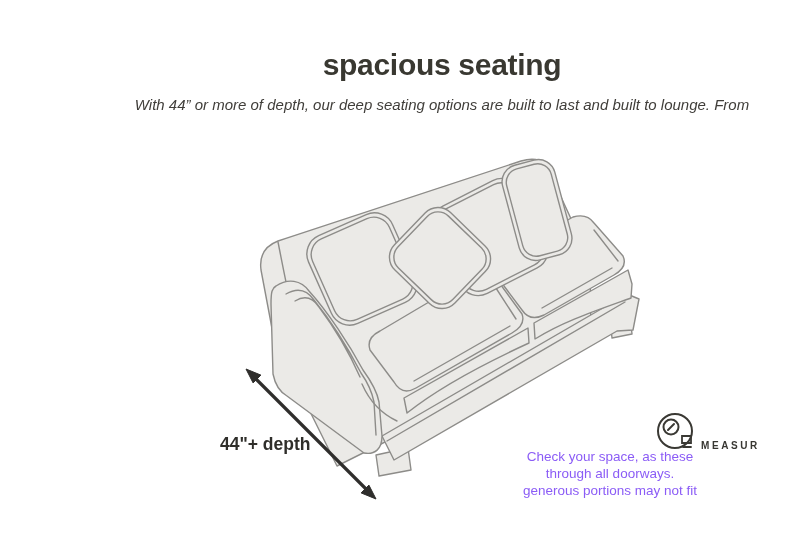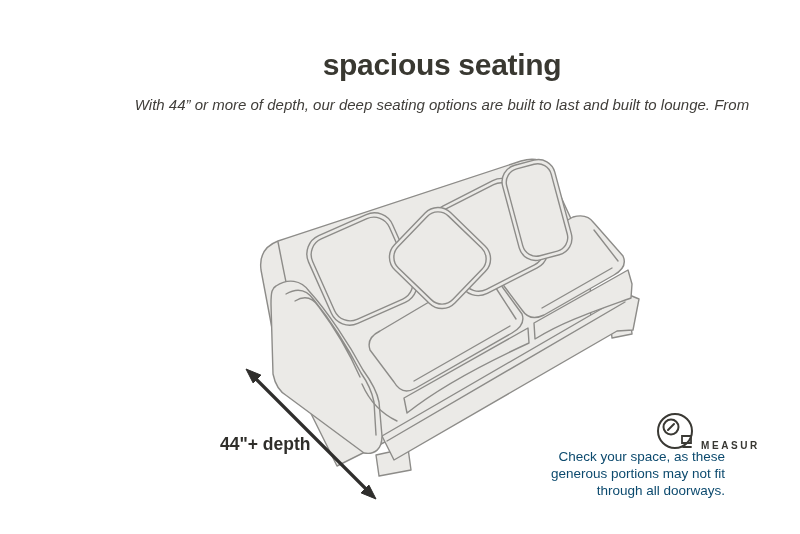--- a/index.html
+++ b/index.html
@@ -17,22 +17,22 @@
   .dim-label{
     position:absolute;left:178px;top:430px;
     font-size:17.5px;font-weight:bold;color:#2f2e2a;white-space:nowrap;
   }
   .measure-icon{position:absolute;left:609px;top:404px;}
   .measure-heading{
     position:absolute;left:659px;top:436px;
     font-size:10px;font-weight:bold;letter-spacing:2.6px;color:#383732;white-space:nowrap;
   }
   .measure-caption{
-    position:absolute;right:33px;top:444px;width:230px;text-align:right;
-    font-size:13.5px;line-height:17px;color:#0c4a6e;
+    position:absolute;right:33px;top:444px;width:230px;text-align:center;
+    font-size:13.5px;line-height:17px;color:#8b5cf6;
   }
   .measure-caption div{white-space:nowrap;}
 </style>
 </head>
 <body>
 
 <div class="stage">
 
   <div class="page-title">spacious seating</div>
 
@@ -106,17 +106,17 @@
       <line x1="626" y1="426" x2="632" y2="420"></line>
       <path d="M640,432 h9 v7 h-9 z" stroke-width="1.8"></path>
       <line x1="641" y1="443" x2="649" y2="443" stroke-width="1.8"></line>
     </g>
   </svg>
 
   <div class="measure-heading">MEASURE UP</div>
 
   <div class="measure-caption">
     <div>Check your space, as these</div>
+    <div>through all doorways.</div>
     <div>generous portions may not fit</div>
-    <div>through all doorways.</div>
   </div>
 
 </div>
 
 </body></html>

